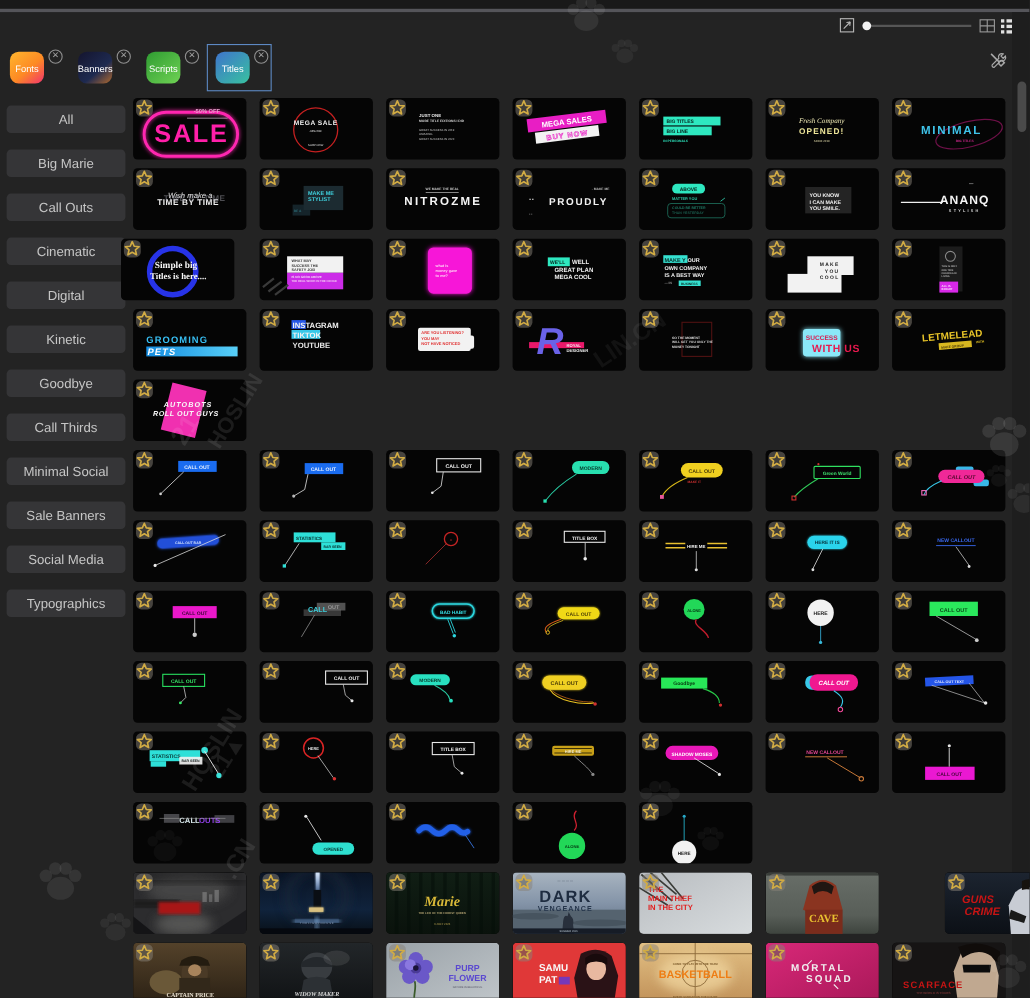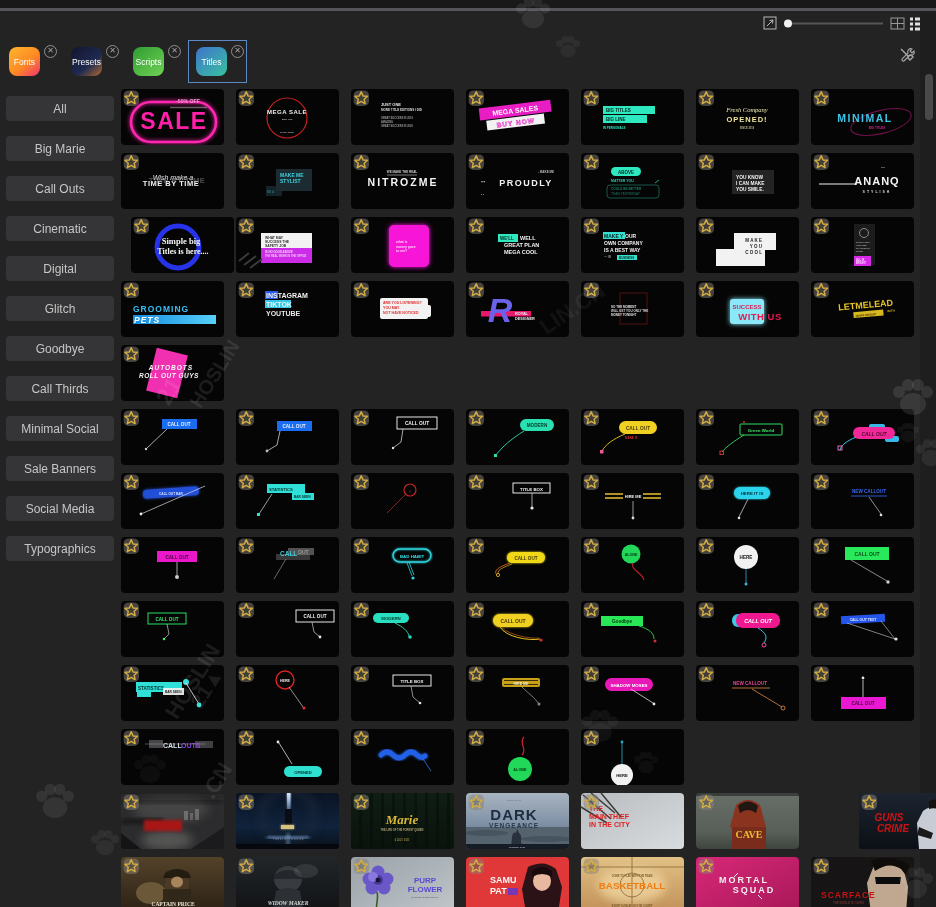--- a/index.html
+++ b/index.html
@@ -99,21 +99,21 @@
       <linearGradient id="ph12" x1="0" y1="0" x2="1" y2="1">
         <stop offset="0" stop-color="#d82878"></stop>
         <stop offset="1" stop-color="#a81858"></stop>
       </linearGradient>
     </defs>
   </svg>
 <div style="position:absolute;left:0;top:0;width:936px;height:8px;background:#191919"></div>
 <div style="position:absolute;left:0;top:8px;width:936px;height:3px;background:#55555a"></div>
 <div style="position:absolute;left:188px;top:40px;width:57px;height:41px;border:1px solid #5d89c4"></div>
 <div class="tab" style="left:9px;background:linear-gradient(140deg,#ffb62e,#fd8a24 55%,#f2336e)">Fonts</div>
-<div class="tab" style="left:71px;background:linear-gradient(140deg,#14142e,#1e2a50 60%,#b06a30)">Presets</div>
+<div class="tab" style="left:71px;background:linear-gradient(140deg,#14142e,#1e2a50 60%,#b06a30)">Banners</div>
 <div class="tab" style="left:133px;background:linear-gradient(140deg,#2f9c32,#6fd254)">Scripts</div>
 <div class="tab" style="left:196px;background:linear-gradient(140deg,#3f74cc,#38c2a0)">Titles</div>
 <div class="x" style="left:44px">✕</div>
 <div class="x" style="left:106px">✕</div>
 <div class="x" style="left:168px">✕</div>
 <div class="x" style="left:231px">✕</div>
 <svg style="position:absolute;left:760px;top:12px" width="176" height="24" viewBox="0 0 176 24">
     <rect x="4" y="5" width="12" height="12" fill="none" stroke="#b8b8b8" stroke-width="1"></rect>
     <path d="M7 14 L13 8 M13 8 l-3.5 0.5 M13 8 l-0.5 3.5" stroke="#b8b8b8" stroke-width="1" fill="none"></path>
     <line x1="28" y1="11.5" x2="123" y2="11.5" stroke="#565656" stroke-width="2"></line>
@@ -136,21 +136,21 @@
     <path d="M3 3 L10 10 M10 10 l3 -1 2 2 -3 3 -2 -2 z" stroke="#a8a8a8" stroke-width="1.4" fill="none"></path>
     <path d="M14 3 a3 3 0 0 0 -4 4 L4 13 a1.5 1.5 0 0 0 2 2 L12 9 a3 3 0 0 0 4 -4 l-2 2 -2 -2 z" stroke="#a8a8a8" stroke-width="1.1" fill="none"></path>
   </svg>
 <div style="position:absolute;left:920px;top:11px;width:16px;height:896px;background:#1e1e1e"></div>
 <div style="position:absolute;left:925px;top:74px;width:8px;height:46px;background:#4a4a4a;border-radius:4px"></div>
 <div class="sb" style="top:96px">All</div>
 <div class="sb" style="top:136px">Big Marie</div>
 <div class="sb" style="top:176px">Call Outs</div>
 <div class="sb" style="top:216px">Cinematic</div>
 <div class="sb" style="top:256px">Digital</div>
-<div class="sb" style="top:296px">Glitch</div>
+<div class="sb" style="top:296px">Kinetic</div>
 <div class="sb" style="top:336px">Goodbye</div>
 <div class="sb" style="top:376px">Call Thirds</div>
 <div class="sb" style="top:416px">Minimal Social</div>
 <div class="sb" style="top:456px">Sale Banners</div>
 <div class="sb" style="top:496px">Social Media</div>
 <div class="sb" style="top:536px">Typographics</div>
 <div class="c" style="left:121px;top:89px"><svg width="103" height="56" viewBox="0 0 103 56">
       <rect x="10" y="13" width="85" height="40" rx="20" fill="none" stroke="#ff27b0" stroke-width="2.6" filter="url(#gpink)"></rect>
       <text x="53" y="40" fill="#ff1fa8" font-size="23" font-weight="700" text-anchor="middle" font-family="Liberation Sans, sans-serif" letter-spacing="1.5">SALE</text>
       <text x="67" y="14" fill="#e8a0cc" font-size="5.2" font-weight="700" text-anchor="middle" font-family="Liberation Sans, sans-serif">-50% OFF</text>
@@ -259,21 +259,21 @@
       <polygon points="10.2,2.7 12.0,6.9 16.5,7.3 13.1,10.2 14.1,14.6 10.2,12.3 6.3,14.6 7.3,10.2 3.9,7.3 8.4,6.9" fill="rgba(40,40,30,0.2)" stroke="#d2ac44" stroke-width="1.5" stroke-linejoin="round"></polygon>
     </svg></div>
 <div class="c" style="left:811px;top:153px"><svg width="103" height="56" viewBox="0 0 103 56">
       <text x="72" y="15" fill="#cccccc" font-size="4" font-weight="700" text-anchor="middle" font-family="Liberation Sans, sans-serif">—</text>
       <line x1="8" y1="31" x2="46" y2="31" stroke="#f0f0f0" stroke-width="1"></line>
       <text x="66" y="32" fill="#f5f5f5" font-size="11" font-weight="700" text-anchor="middle" font-family="Liberation Sans, sans-serif" letter-spacing="1">ANANQ</text>
       <text x="66" y="40" fill="#d8d8d8" font-size="3.5" font-weight="700" text-anchor="middle" font-family="Liberation Sans, sans-serif" letter-spacing="2">STYLISH</text>
       <rect x="2.6" y="1.4" width="15.4" height="15.6" rx="5" fill="rgba(135,130,120,0.5)"></rect>
       <polygon points="10.2,2.7 12.0,6.9 16.5,7.3 13.1,10.2 14.1,14.6 10.2,12.3 6.3,14.6 7.3,10.2 3.9,7.3 8.4,6.9" fill="rgba(40,40,30,0.2)" stroke="#d2ac44" stroke-width="1.5" stroke-linejoin="round"></polygon>
     </svg></div>
-<div class="c" style="left:131px;top:217px"><svg width="103" height="56" viewBox="0 0 103 56">
+<div class="c" style="left:110px;top:217px"><svg width="103" height="56" viewBox="0 0 103 56">
       <circle cx="47" cy="30" r="21" fill="none" stroke="#2733e8" stroke-width="5"></circle>
       <text x="50" y="27" fill="#f8f8f8" font-size="8.5" font-weight="700" text-anchor="middle" font-family="Liberation Serif, sans-serif">Simple big</text>
       <text x="52" y="37" fill="#f8f8f8" font-size="8" font-weight="700" text-anchor="middle" font-family="Liberation Serif, sans-serif">Titles is here....</text>
       <rect x="2.6" y="1.4" width="15.4" height="15.6" rx="5" fill="rgba(135,130,120,0.5)"></rect>
       <polygon points="10.2,2.7 12.0,6.9 16.5,7.3 13.1,10.2 14.1,14.6 10.2,12.3 6.3,14.6 7.3,10.2 3.9,7.3 8.4,6.9" fill="rgba(40,40,30,0.2)" stroke="#d2ac44" stroke-width="1.5" stroke-linejoin="round"></polygon>
     </svg></div>
 <div class="c" style="left:236px;top:217px"><svg width="103" height="56" viewBox="0 0 103 56">
       <rect x="25" y="16" width="51" height="15" rx="0" fill="#f2f2f2"></rect>
       <text x="29" y="21.5" fill="#333333" font-size="3.4" font-weight="700" text-anchor="start" font-family="Liberation Sans, sans-serif">WHAT MAY</text>
       <text x="29" y="25.5" fill="#333333" font-size="3.4" font-weight="700" text-anchor="start" font-family="Liberation Sans, sans-serif">SUCCESS THE</text>

